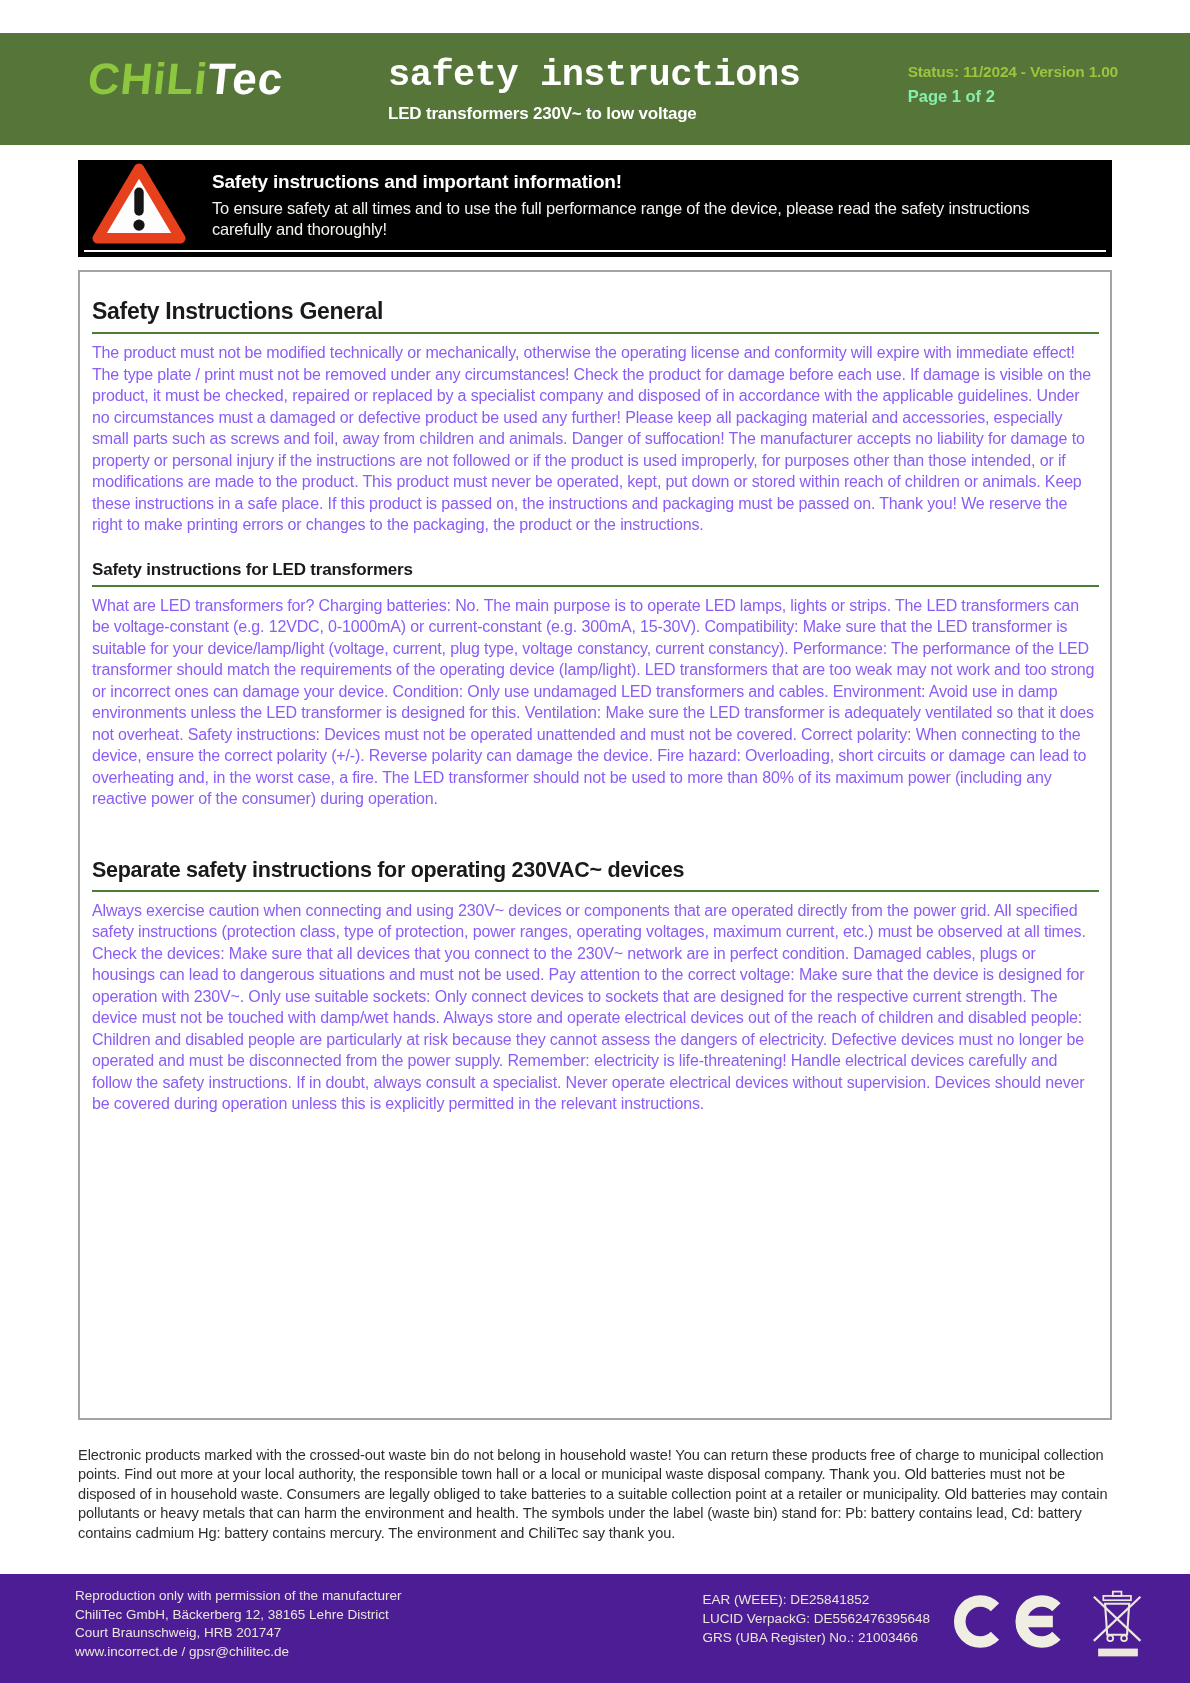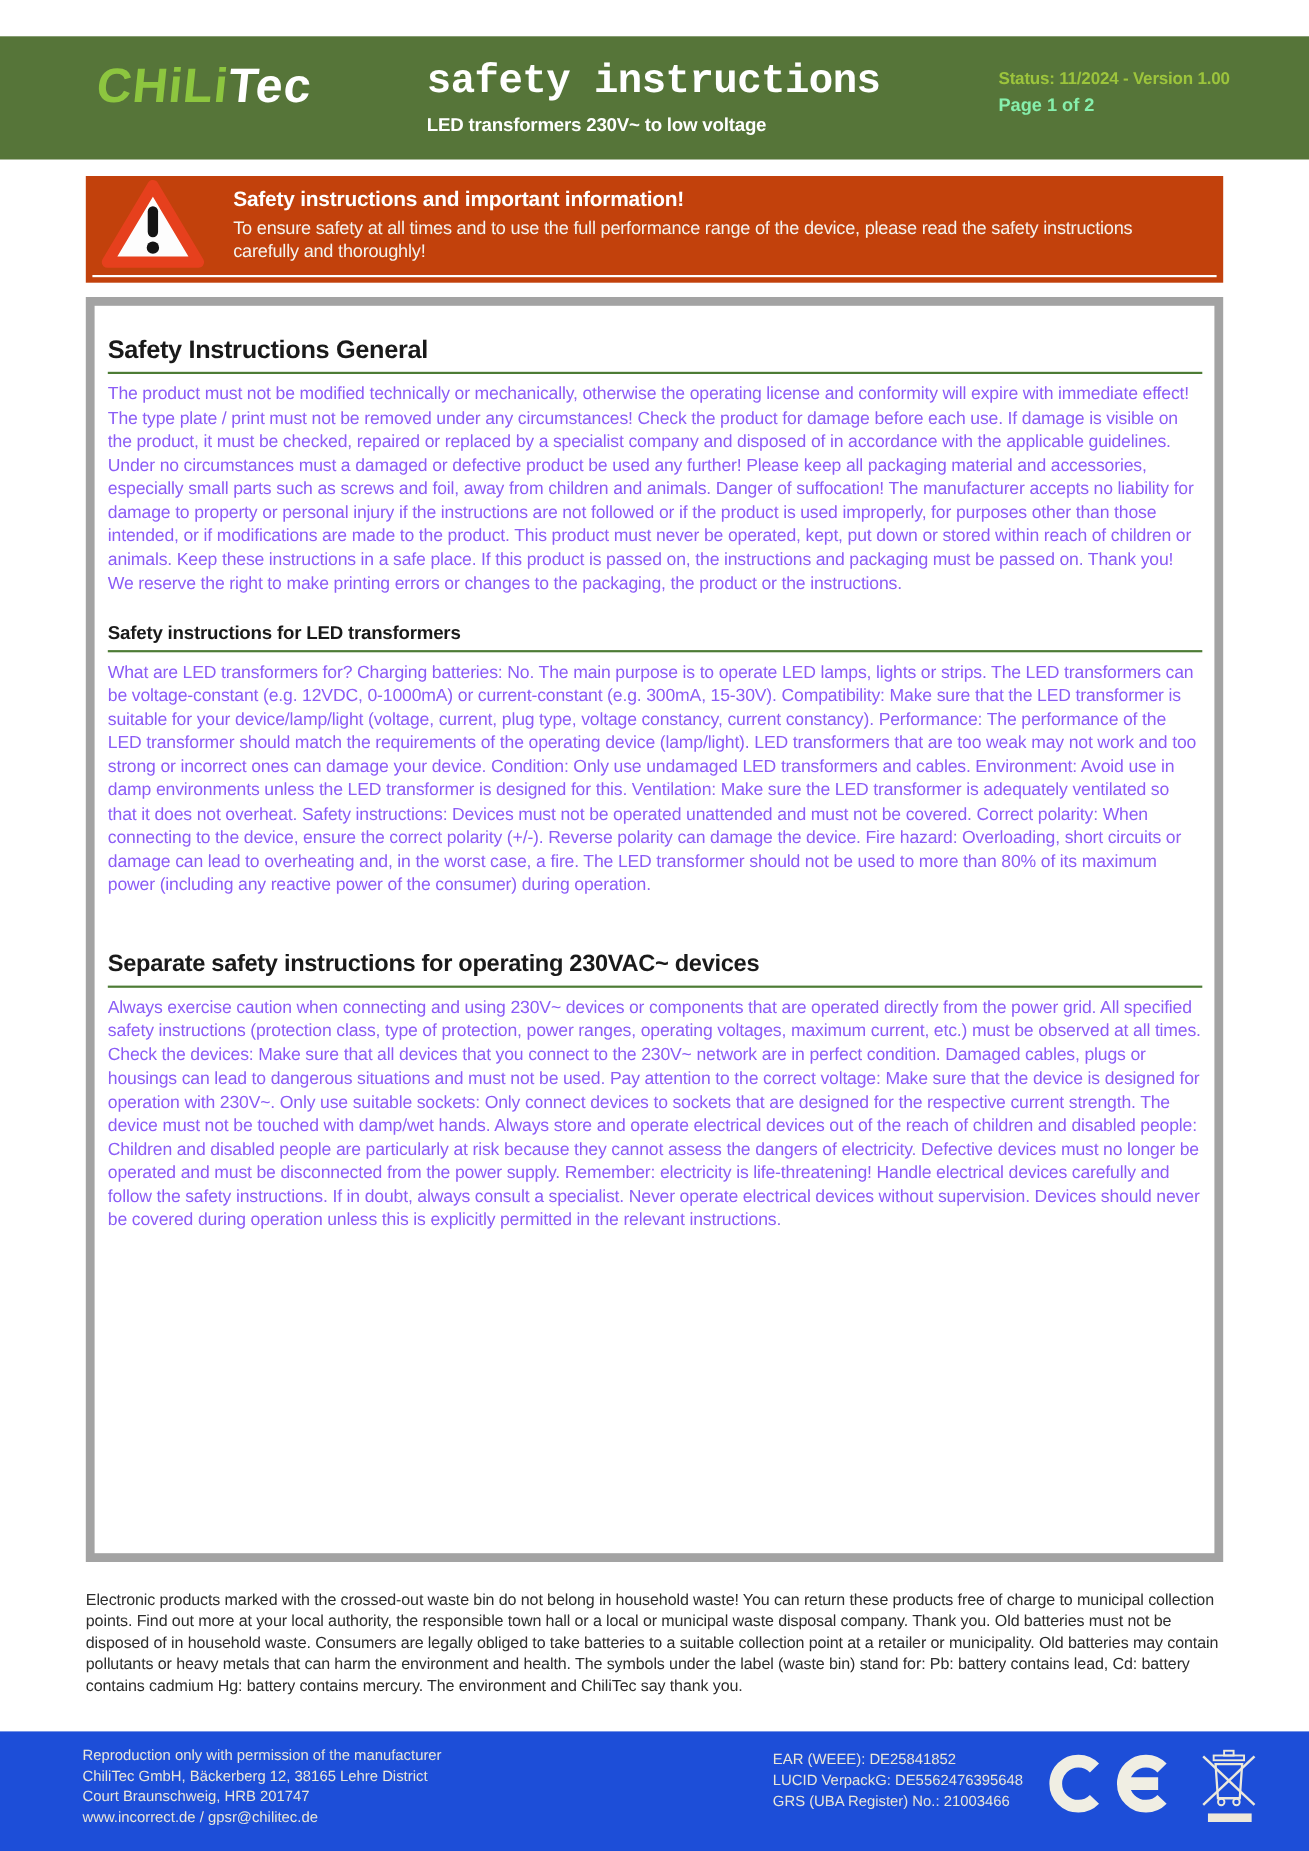--- a/index.html
+++ b/index.html
@@ -52,42 +52,42 @@
   }
   .header-right { text-align: left; padding-top: 30px; white-space: nowrap; }
   .status-line { color: #9cc43c; font-weight: bold; font-size: 15.5px; letter-spacing: -0.2px; }
   .page-line { color: #86efac; font-weight: bold; font-size: 16.5px; margin-top: 6px; }
 
   
   .warning-band {
     position: relative;
     margin: 15px 78px 0 78px;
     height: 97px;
-    background: #c2410c;
+    background: #000000;
     display: flex;
     align-items: center;
     padding: 0 14px 6px 14px;
   }
   .warning-band::after {
     content: "";
     position: absolute;
     left: 6px; right: 6px; bottom: 5px;
     height: 2px;
     background: #ffffff;
   }
   .warning-icon-wrap { width: 94px; flex: none; margin-right: 26px; }
   .warning-text { color: #ffffff; }
   .warning-title { font-weight: bold; font-size: 19px; margin-bottom: 5px; letter-spacing: -0.2px; }
   .warning-body { font-size: 16.5px; line-height: 21px; color: #f4f4ef; letter-spacing: -0.2px; max-width: 850px; }
 
   
   .content-box {
     margin: 13px 78px 0 78px;
     height: 1150px;
-    border: 8px solid #a3a3a3;
+    border: 2px solid #a3a3a3;
     background: #ffffff;
     padding: 26px 11px 0 12px;
     overflow: hidden;
   }
   .h-main {
     color: #1a1a1a;
     font-weight: bold;
     font-size: 23px;
     letter-spacing: -0.3px;
     margin-bottom: 7px;
@@ -128,21 +128,21 @@
     font-size: 14.6px;
     line-height: 19.4px;
     letter-spacing: -0.1px;
   }
 
   
   .footer-band {
     position: absolute;
     left: 0; right: 0; bottom: 0;
     height: 109px;
-    background: #1d4ed8;
+    background: #4c1d95;
     display: flex;
     justify-content: space-between;
     padding: 13px 46px 0 75px;
   }
   .footer-left { color: #e9e7da; font-size: 13.5px; line-height: 18.5px; }
   .footer-right { display: flex; align-items: flex-start; gap: 22px; }
   .footer-reg { color: #e9e7da; font-size: 13.5px; line-height: 19px; text-align: left; margin-top: 3px; white-space: nowrap; }
   .ce-wrap { width: 118px; margin-top: 6px; }
   .bin-wrap { width: 52px; margin-top: 2px; }
 </style>

